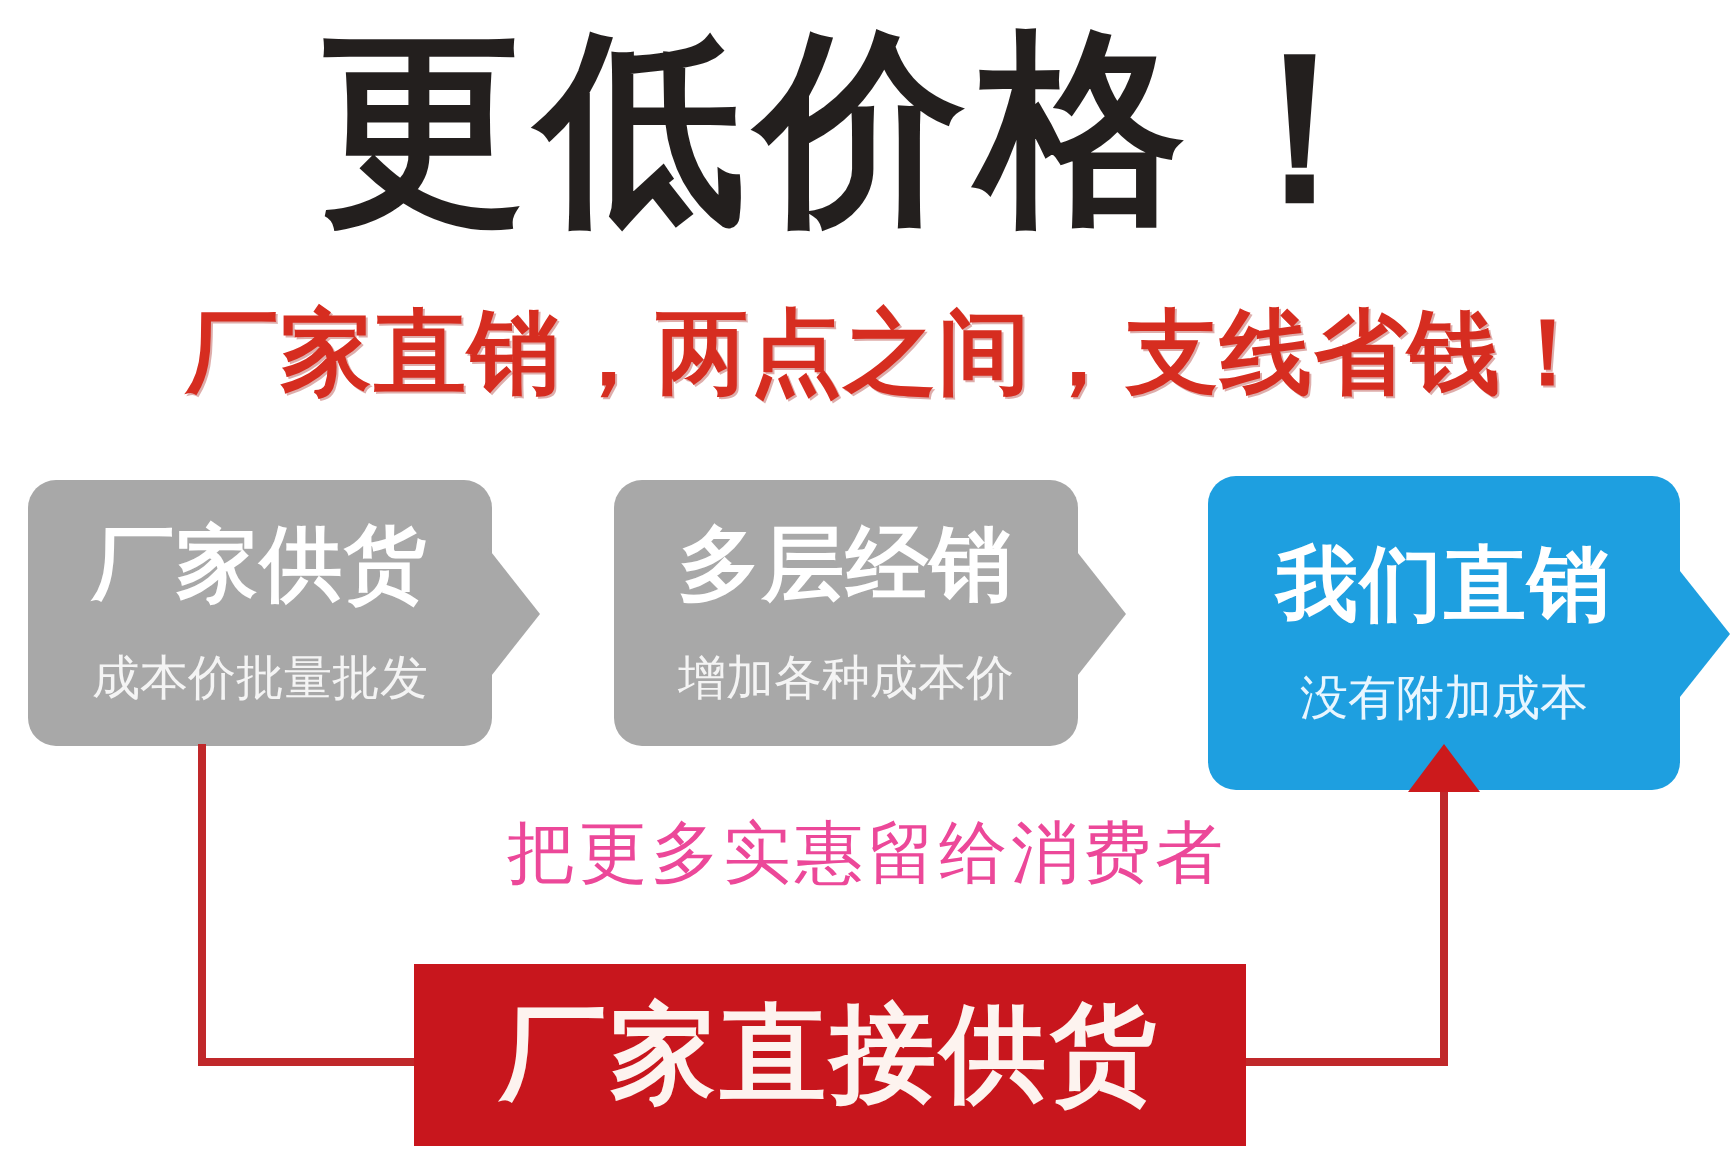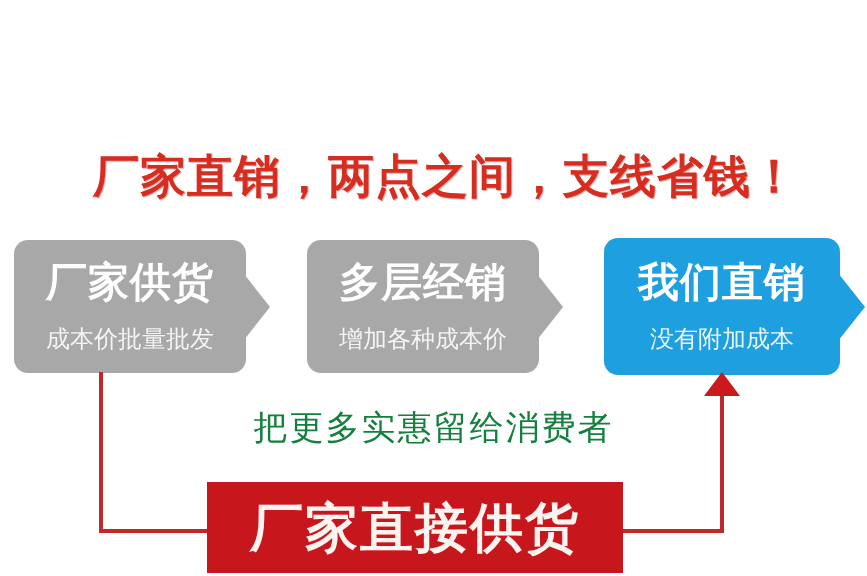--- a/index.html
+++ b/index.html
@@ -109,21 +109,21 @@
   #box1 .tab  { left: 230px; border-left: 26px solid #a8a8a8; }
   #box1 .txt  { width: 232px; }
 
   
   #box2 { left: 307px; width: 254px; }
   #box2 .body { width: 232px; background: #a8a8a8; }
   #box2 .tab  { left: 230px; border-left: 26px solid #a8a8a8; }
   #box2 .txt  { width: 232px; }
 
   
-  #box3 { left: 604px; top: 238px; width: 262px; height: 137px; }
+  #box3 { left: 604px; top: 238px; width: 262px; height: 157px; }
   #box3 .body { width: 236px; background: #1e9fe0; }
   #box3 .tab  { left: 234px; border-left: 27px solid #1e9fe0;
                 border-top: 34px solid transparent; border-bottom: 34px solid transparent; }
   #box3 .txt  { width: 236px; }
   #box3 .t2   { color: #e8f6ff; }
 
   
   .conn {
     position: absolute;
     background: #c0282a;
@@ -146,21 +146,21 @@
   .caption {
     position: absolute;
     left: 0;
     top: 404px;
     width: 867px;
     text-align: center;
     font-family: "DejaVu Sans", "Liberation Sans", sans-serif;
     font-weight: 400;
     font-size: 34px;
     line-height: 46px;
-    color: #15803d;
+    color: #ec4899;
     letter-spacing: 2px;
     white-space: nowrap;
   }
 
   
   .banner {
     position: absolute;
     left: 207px;
     top: 482px;
     width: 416px;
@@ -179,20 +179,21 @@
     letter-spacing: 2px;
     white-space: nowrap;
     text-align: center;
   }
 </style>
 </head>
 <body>
 
 <div id="stage">
 
+  <div class="headline">更低价格！</div>
 
   <div class="subhead">厂家直销，两点之间，支线省钱！</div>
 
   <div class="chev" id="box1">
     <div class="body"></div>
     <div class="tab"></div>
     <div class="txt">
       <div class="t1">厂家供货</div>
       <div class="t2">成本价批量批发</div>
     </div>

